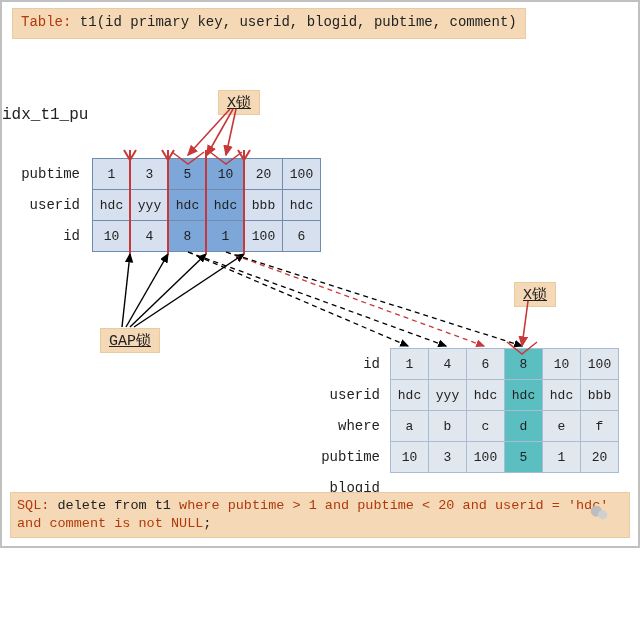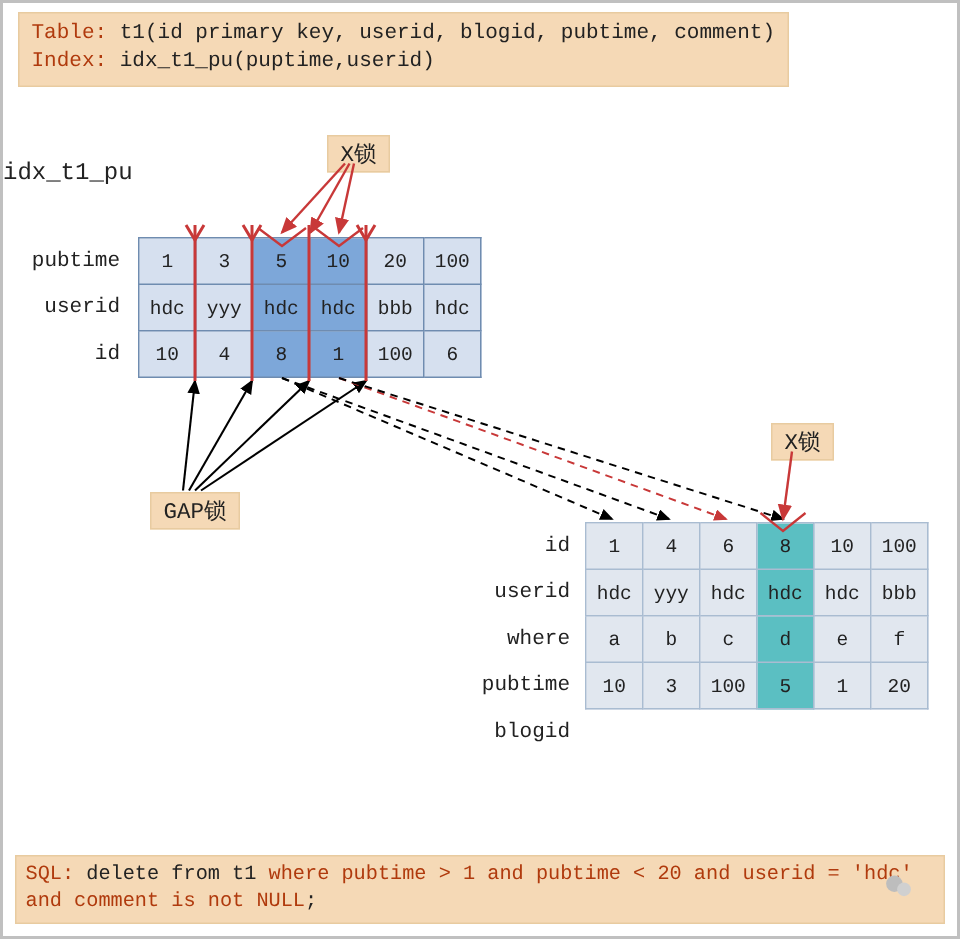--- a/index.html
+++ b/index.html
@@ -6,21 +6,21 @@
   body {
     margin: 0;
     font-family: "Courier New", monospace;
     font-size: 13px;
     background: #fff;
     color: #222;
   }
   .page {
     position: relative;
     width: 640px;
-    height: 626px;
+    height: 548px;
     border: 2px solid #c0c0c0;
     margin: 0;
     overflow: hidden;
   }
   .schema-box {
     position: absolute;
     left: 10px; top: 6px;
     background: #f5d9b6;
     padding: 4px 8px 6px 8px;
     line-height: 1.35;
@@ -32,20 +32,21 @@
     position: absolute;
     left: 0; top: 104px;
     font-size: 16px;
   }
   .xlock-tag1, .xlock-tag2, .gap-tag, .pk-tag {
     position: absolute;
     background: #f5d9b6;
     padding: 2px 8px;
     font-size: 15px;
     border: 1px solid #e8cba0;
+    text-decoration: underline;
   }
   .xlock-tag1 { left: 216px; top: 88px; }
   .xlock-tag2 { left: 512px; top: 280px; }
   .gap-tag   { left: 98px; top: 326px; text-align: right; }
   .pk-tag    { left: 207px; top: 326px; background:#f5d9b6; }
 
   .rowlabel {
     position: absolute;
     width: 64px;
     text-align: right;
@@ -95,24 +96,20 @@
 </style>
 </head>
 <body>
 
 <div class="page">
 
   <div class="schema-box">
     <div>
       <span class="kw">Table:</span>
       <span>t1(id primary key, userid, blogid, pubtime, comment)</span>
-    </div>
-    <div>
-      <span class="kw">Index:</span>
-      <span>idx_t1_pu(puptime,userid)</span>
     </div>
   </div>
 
   <div class="label-idx">idx_t1_pu</div>
 
   <div class="xlock-tag1">X锁</div>
   <div class="xlock-tag2">X锁</div>
   <div class="gap-tag">GAP锁</div>
 
   <div class="rowlabel" style="left:14px; top:164px">pubtime</div>

